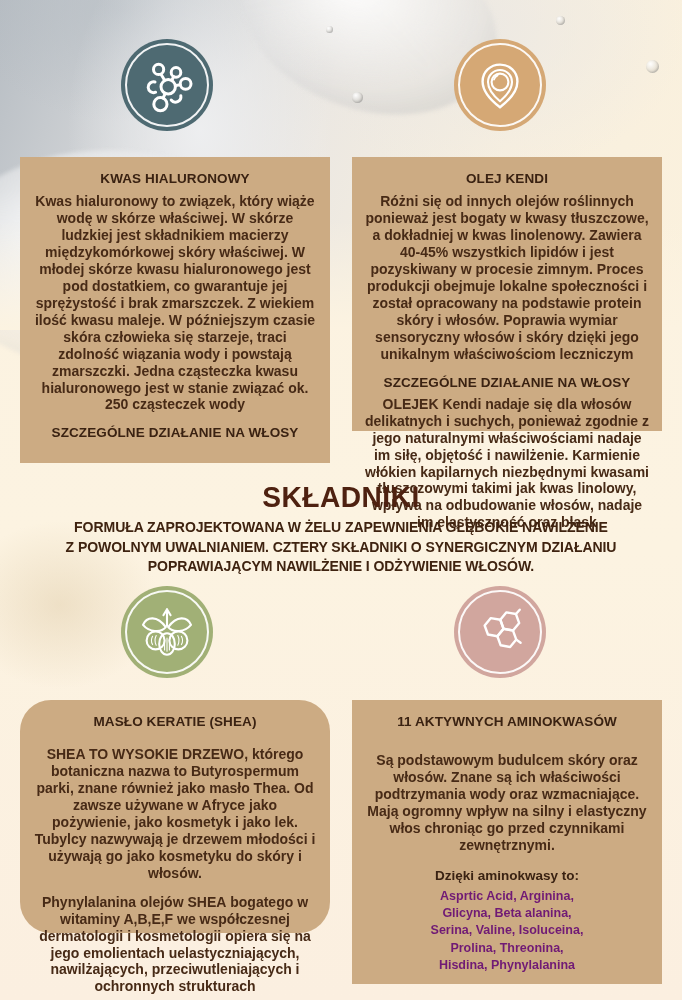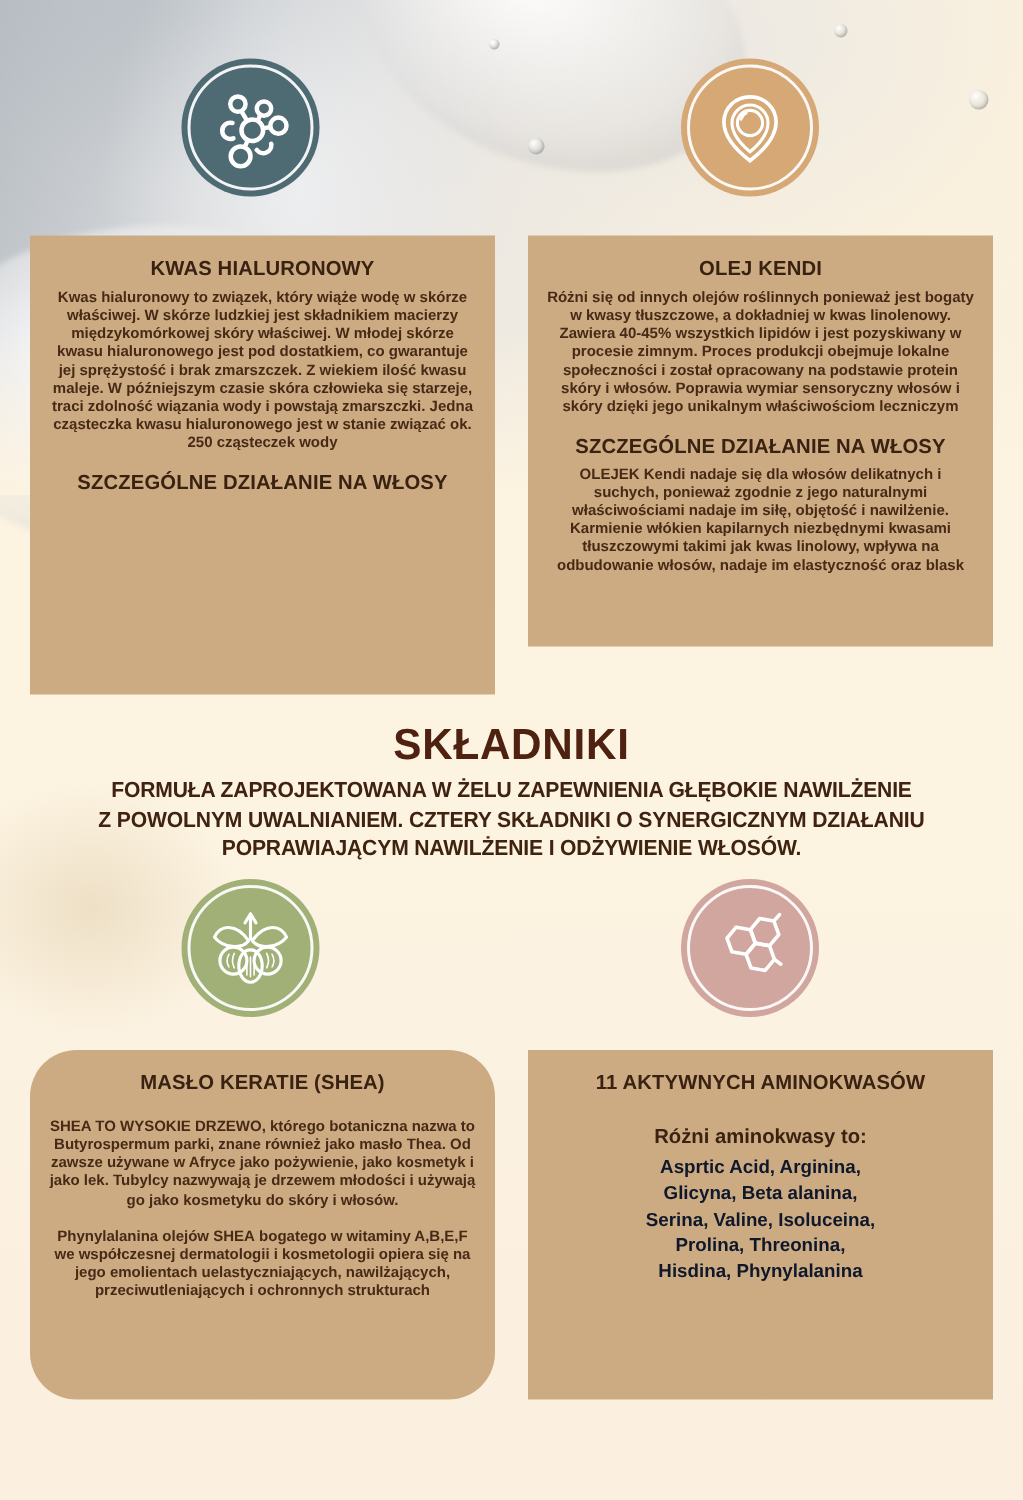--- a/index.html
+++ b/index.html
@@ -50,40 +50,40 @@
     display:flex;flex-direction:column;align-items:center;
     padding:14px 12px 0;box-sizing:border-box;text-align:center;
   }
   .card-title{
     margin:0 0 6px;font-size:13.5px;line-height:1.2;font-weight:700;
     color:#3a2212;letter-spacing:.1px;
   }
   .card-sub{margin:12px 0 5px;}
   .gap-lg{margin-bottom:16px;}
   .card-body{
-    margin:0;font-size:10px;line-height:1.21;font-weight:700;color:#472a16;
+    margin:0;font-size:14px;line-height:1.21;font-weight:700;color:#472a16;
   }
   .mt12{margin-top:12px;}
   .mt16{margin-top:16px;}
   
   .mid{
     position:absolute;left:0;top:482px;width:682px;text-align:center;
     transform:scaleX(.97);
   }
   .mid-title{
     margin:0 0 6px;font-size:29px;font-weight:700;color:#4e2110;letter-spacing:.5px;line-height:1.05;
   }
   .mid-sub{
     margin:0 auto;max-width:640px;font-size:14.5px;line-height:1.32;font-weight:700;
     color:#3f2310;white-space:pre-line;letter-spacing:-.1px;
   }
   
   .list-title{margin:14px 0 5px;font-size:13.5px;font-weight:700;color:#3a2212;}
   .amino-list{
-    margin:0;font-size:12.5px;line-height:1.38;font-weight:700;color:#0f172a;white-space:pre-line;
+    margin:0;font-size:12.5px;line-height:1.38;font-weight:700;color:#701a75;white-space:pre-line;
   }
   .pre{white-space:pre-line;}
 </style>
 </head>
 <body>
 
 <div class="page">
 
   <div class="hero">
     <div class="swoosh" style="left:-60px;top:150px;width:340px;height:220px;"></div>
@@ -175,23 +175,24 @@
 Z POWOLNYM UWALNIANIEM. CZTERY SKŁADNIKI O SYNERGICZNYM DZIAŁANIU
 POPRAWIAJĄCYM NAWILŻENIE I ODŻYWIENIE WŁOSÓW.</p>
   </section>
 
   <section class="card" style="left:20px;top:700px;height:233px;border-radius:31px;">
     <h2 class="card-title gap-lg">MASŁO KERATIE (SHEA)</h2>
     <p class="card-body">SHEA TO WYSOKIE DRZEWO, którego botaniczna nazwa to Butyrospermum parki, znane również jako masło Thea. Od zawsze używane w Afryce jako pożywienie, jako kosmetyk i jako lek. Tubylcy nazwywają je drzewem młodości i używają go jako kosmetyku do skóry i włosów.</p>
     <p class="card-body mt12"><span>Phynylalanina </span><b>olejów SHEA</b><span> bogatego w witaminy A,B,E,F we współczesnej dermatologii i kosmetologii opiera się na jego emolientach uelastyczniających, nawilżających, przeciwutleniających i ochronnych strukturach</span></p>
   </section>
 
-  <section class="card" style="left:352px;top:700px;height:233px;">
+  <section class="card" style="left:352px;top:700px;height:284px;">
     <h2 class="card-title">11 AKTYWNYCH AMINOKWASÓW</h2>
-    <h3 class="list-title">Różni aminokwasy to:</h3>
+    <p class="card-body mt16">Są podstawowym budulcem skóry oraz włosów. Znane są ich właściwości podtrzymania wody oraz wzmacniające. Mają ogromny wpływ na silny i elastyczny włos chroniąc go przed czynnikami zewnętrznymi.</p>
+    <h3 class="list-title">Dzięki aminokwasy to:</h3>
     <p class="amino-list pre">Asprtic Acid, Arginina,
 Glicyna, Beta alanina,
 Serina, Valine, Isoluceina,
 Prolina, Threonina,
 Hisdina, Phynylalanina</p>
   </section>
 
 </div>
 
 </body></html>

